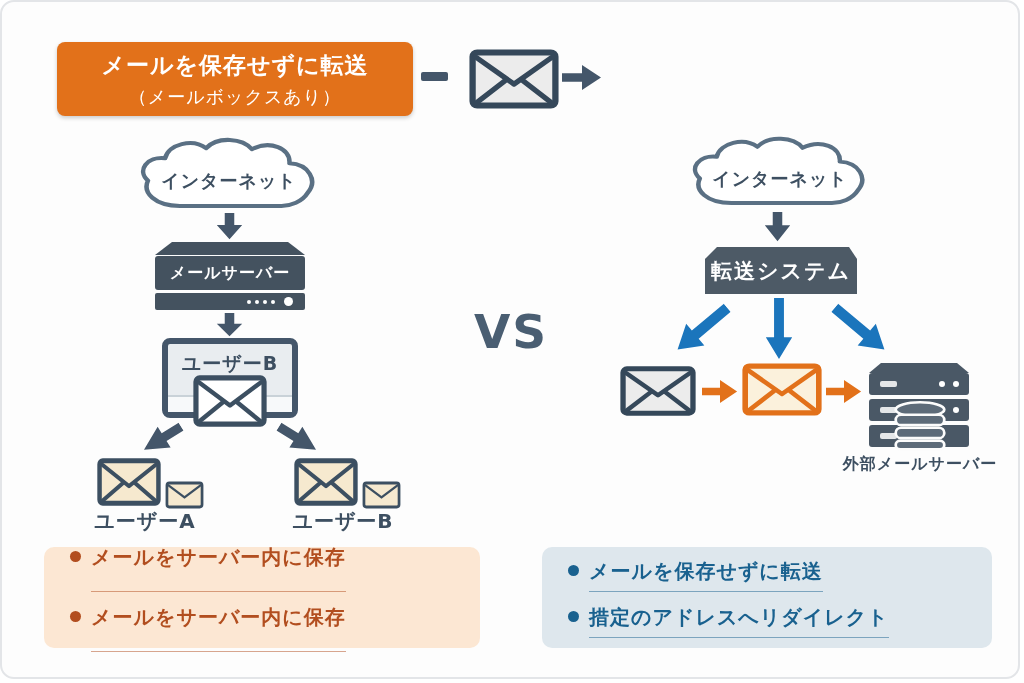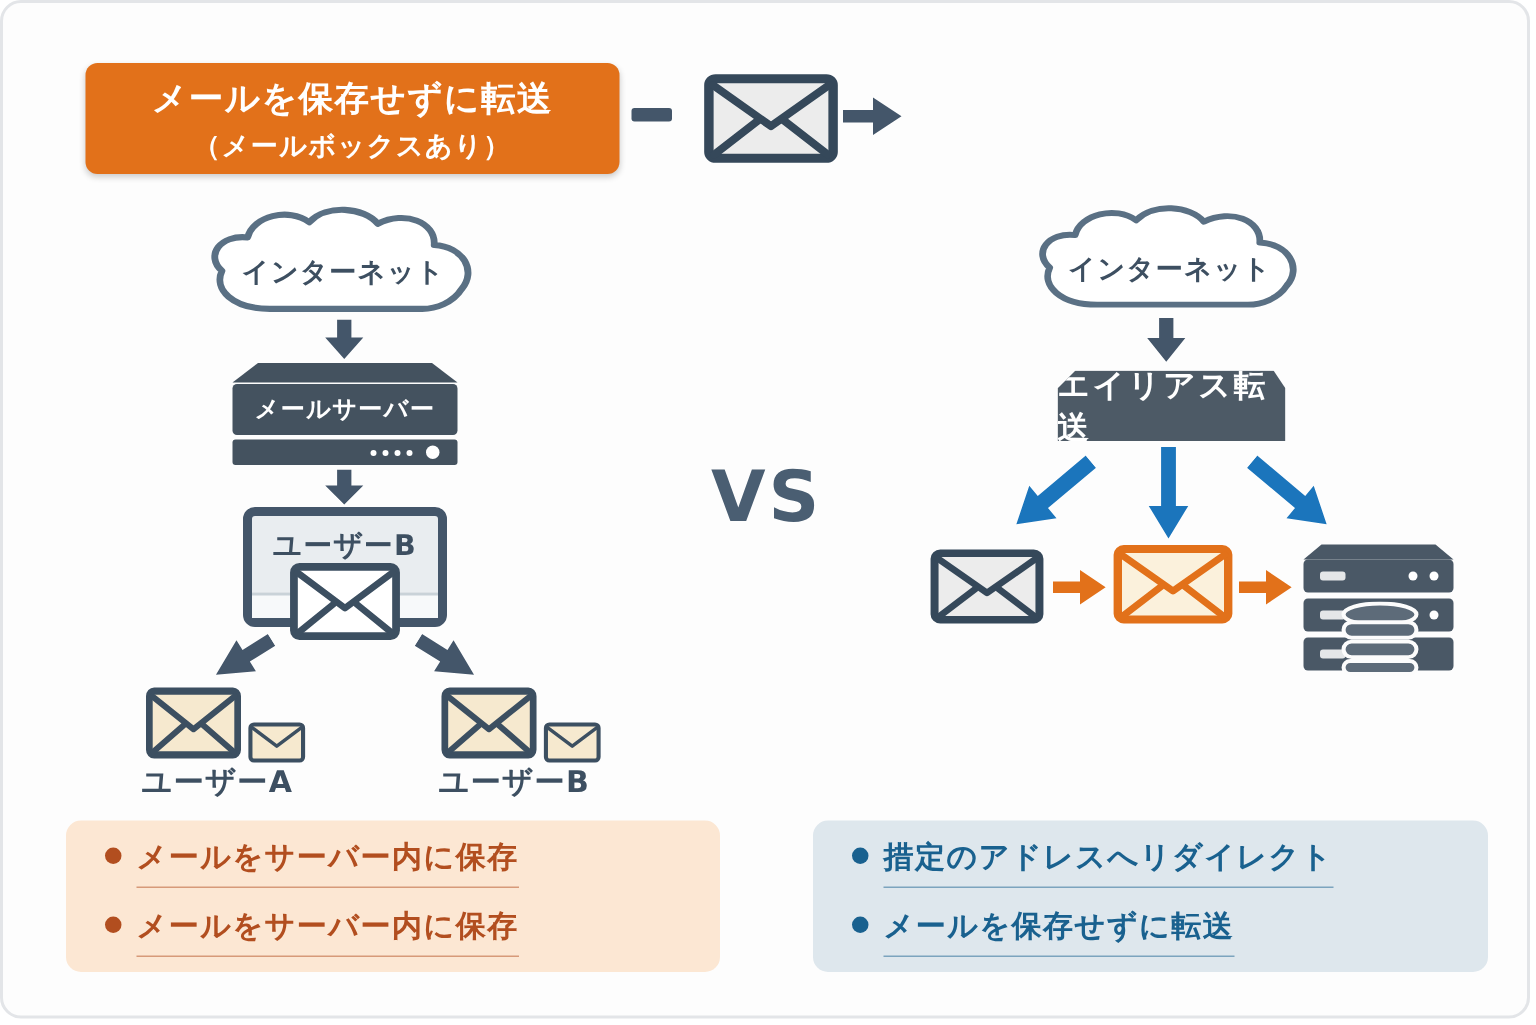--- a/index.html
+++ b/index.html
@@ -4,21 +4,21 @@
 <style>
   html,body{margin:0;padding:0;background:#fff;}
   body{width:1024px;height:683px;overflow:hidden;font-family:"DejaVu Sans","Liberation Sans",sans-serif;}
   .frame{position:relative;width:1020px;height:679px;margin:0;border:2px solid #E3E5E8;border-radius:14px;background:#FDFDFD;overflow:hidden;box-sizing:border-box;}
   .abs{position:absolute;}
   
   .hdr{border-radius:8px;color:#fff;text-align:center;display:flex;flex-direction:column;justify-content:center;gap:4px;box-shadow:0 2px 4px rgba(0,0,0,.2);}
   .hdr-orange{background:#E2711A;}
   .hdr-blue{background:#1274BE;}
   .hdr .l1{font-size:23px;font-weight:800;letter-spacing:1px;}
-  .hdr .l2{font-size:18px;font-weight:700;letter-spacing:1px;}
+  .hdr .l2{font-size:18px;font-weight:400;letter-spacing:1px;}
   .hdr-blue .l1,.hdr-blue .l2{font-size:21px;}
   
   .env{width:100%;height:100%;display:block;}
   .env rect{stroke-width:7;}
   .env polyline,.env line{fill:none;stroke-width:6;stroke-linecap:round;stroke-linejoin:round;}
   .env-gray rect{fill:#ECECEC;stroke:#35485A;} .env-gray polyline,.env-gray line{stroke:#35485A;}
   .env-white rect{fill:#FFFFFF;stroke:#3C4F61;} .env-white polyline,.env-white line{stroke:#3C4F61;}
   .env-cream rect{fill:#F6E9CF;stroke:#3C4F61;} .env-cream polyline,.env-cream line{stroke:#3C4F61;}
   .env-orange rect{fill:#FBF1DC;stroke:#E2711A;} .env-orange polyline,.env-orange line{stroke:#E2711A;}
   
@@ -49,21 +49,21 @@
   .icon-label{font-size:16px;font-weight:800;color:#3D4F61;text-align:center;letter-spacing:1px;}
   .user-label{font-size:20px;font-weight:800;color:#3D4F61;text-align:center;letter-spacing:1px;}
   
   .vs{font-size:47px;font-weight:800;color:#4A5E72;letter-spacing:2px;}
   
   .note-box{border-radius:10px;padding:14px 26px;box-sizing:border-box;display:flex;flex-direction:column;justify-content:center;gap:12px;}
   .note-left{background:#FCE7D3;color:#B24E1F;}
   .note-right{background:#DEE7ED;color:#19618F;}
   .note-item{display:flex;align-items:flex-start;gap:10px;font-size:20px;font-weight:800;letter-spacing:1px;}
   .note-item .dot{width:11px;height:11px;border-radius:50%;background:currentColor;flex:0 0 auto;margin-top:7px;}
-  .note-left .nt{border-bottom:1.5px solid rgba(178,78,31,.5);padding-bottom:6px;}
+  .note-left .nt{border-bottom:1.5px solid rgba(178,78,31,.5);padding-bottom:20px;}
   .note-right .nt{border-bottom:1.5px solid rgba(25,97,143,.5);padding-bottom:6px;}
   .dash{background:#44566A;border-radius:2px;}
 </style>
 </head>
 <body>
 
 <div class="frame">
 
   <div class="abs hdr hdr-orange" style="left:55px;top:40px;width:356px;height:74px;">
     <div class="l1">メールを保存せずに転送</div>
@@ -184,21 +184,21 @@
   </div>
   <div class="abs cloud-label" style="left:682px;top:165px;width:192px;">インターネット</div>
 
   <div class="abs a-slate" style="left:762px;top:210px;width:27px;height:30px;">
     <svg class="arrow" viewBox="0 0 34 36" preserveAspectRatio="none">
         <polygon points="11,0 23,0 23,16 33,16 17,35 1,16 11,16"></polygon>
       </svg>
   </div>
 
   <div class="abs fwd-box" style="left:703px;top:245px;width:152px;height:47px;">
-    <span>エイリアス転送</span>
+    <span>転送システム</span>
   </div>
 
   <div class="abs a-blue" style="left:685px;top:294px;width:30px;height:66px;transform:rotate(50deg);">
     <svg class="arrow" viewBox="0 0 34 60" preserveAspectRatio="none">
         <polygon points="11,0 23,0 23,38 33,38 17,59 1,38 11,38"></polygon>
       </svg>
   </div>
   <div class="abs a-blue" style="left:763px;top:296px;width:28px;height:62px;">
     <svg class="arrow" viewBox="0 0 34 60" preserveAspectRatio="none">
         <polygon points="11,0 23,0 23,38 33,38 17,59 1,38 11,38"></polygon>
@@ -257,36 +257,37 @@
       </div>
   </div>
   <div class="abs" style="left:891px;top:399px;width:54px;height:50px;">
     <svg class="cyl" viewBox="0 0 60 58" preserveAspectRatio="none" style="width:100%;height:100%;">
       <ellipse cx="30" cy="10" rx="27" ry="8.5"></ellipse>
       <rect x="3" y="16" width="54" height="12" rx="6"></rect>
       <rect x="3" y="31" width="54" height="12" rx="6"></rect>
       <rect x="3" y="46" width="54" height="10" rx="5"></rect>
     </svg>
   </div>
+  <div class="abs icon-label" style="left:838px;top:452px;width:160px;">外部メールサーバー</div>
 
   <div class="abs note-box note-left" style="left:42px;top:545px;width:436px;height:101px;">
     <div class="note-item">
       <span class="dot"></span>
       <span class="nt">メールをサーバー内に保存</span>
     </div>
     <div class="note-item">
       <span class="dot"></span>
       <span class="nt">メールをサーバー内に保存</span>
     </div>
   </div>
 
   <div class="abs note-box note-right" style="left:540px;top:545px;width:450px;height:101px;">
     <div class="note-item">
       <span class="dot"></span>
+      <span class="nt">メールを保存せずに転送</span>
+    </div>
+    <div class="note-item">
+      <span class="dot"></span>
       <span class="nt">措定のアドレスへリダイレクト</span>
     </div>
-    <div class="note-item">
-      <span class="dot"></span>
-      <span class="nt">メールを保存せずに転送</span>
-    </div>
   </div>
 
 </div>
 
 </body></html>

